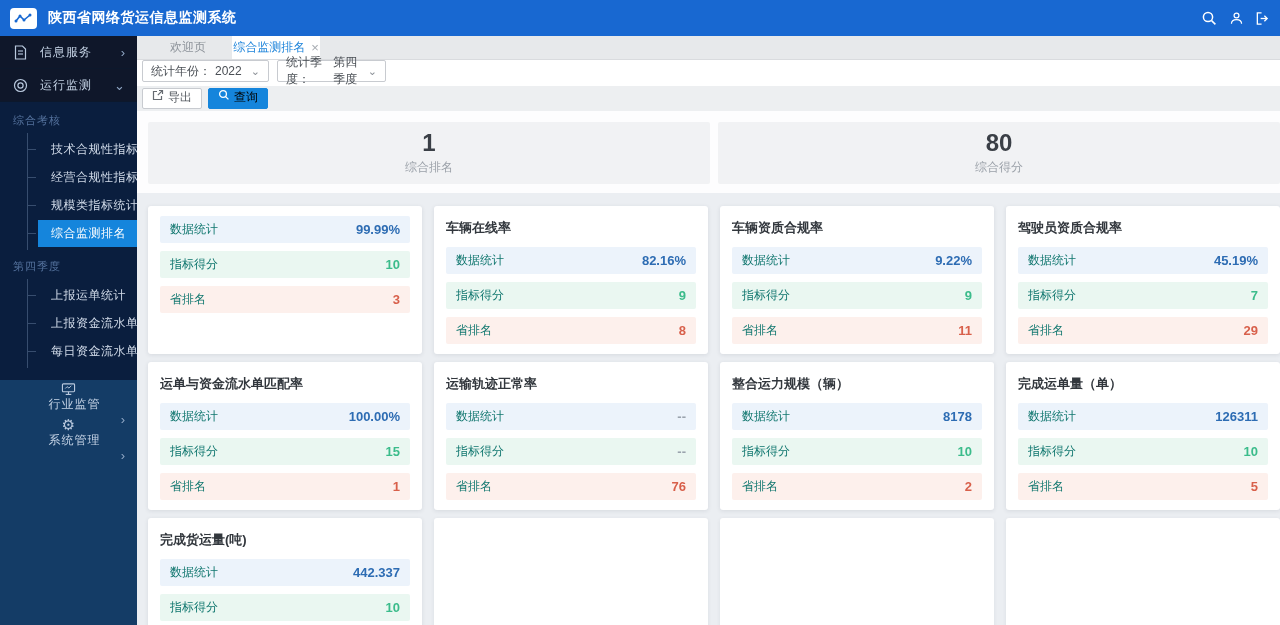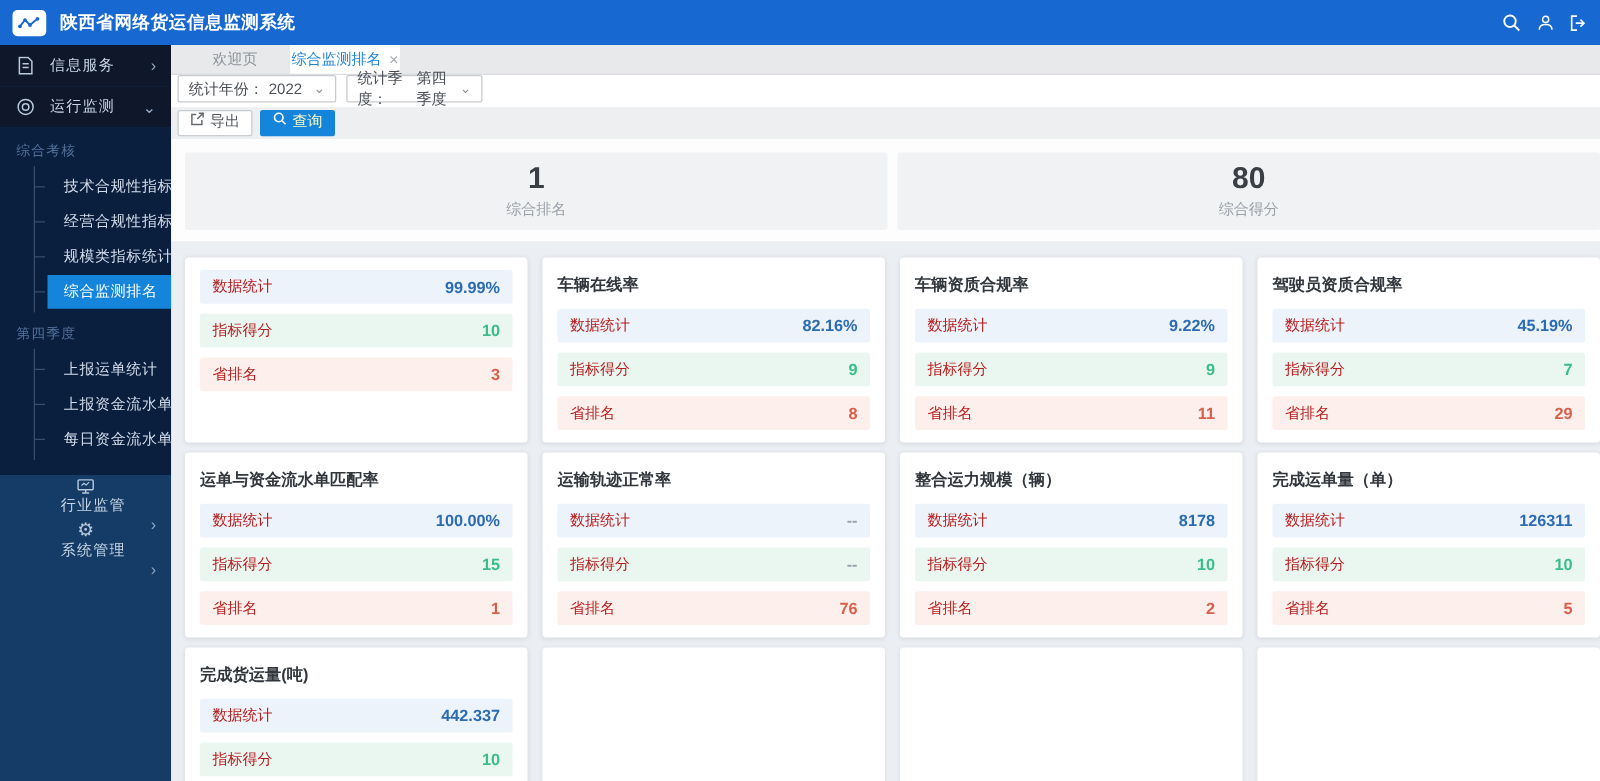--- a/index.html
+++ b/index.html
@@ -41,34 +41,34 @@
 
   .filterbar { height:26px; flex:none; background:#fff; display:flex; align-items:flex-start; padding-left:5px; gap:8px; }
   .select { height:22px; border:1px solid #c8cbd0; border-radius:2px; background:#fff; display:flex; align-items:center; padding:0 8px; font-size:12px; color:#4a4f55; cursor:pointer; }
   .select.year { width:127px; } .select.quarter { width:109px; }
   .select .val { margin-left:4px; }
   .select .caret { margin-left:auto; color:#8a8f96; font-size:11px; line-height:1; }
 
   .toolbar { height:25px; flex:none; background:#edeff1; display:flex; align-items:center; padding-left:5px; gap:6px; }
   .btn { height:21px; display:inline-flex; align-items:flex-start; gap:4px; font-size:12px; border-radius:2px; padding:0 9px; cursor:pointer; white-space:nowrap; }
   .btn-export { background:#fff; border:1px solid #c8cbd0; color:#555a60; }
-  .btn-query { background:var(--accent,#1585dc); color:#fef9c3; border:1px solid var(--accent,#1585dc); }
+  .btn-query { background:var(--accent,#1585dc); color:#000000; border:1px solid var(--accent,#1585dc); }
 
   .content { flex:1; min-height:0; overflow:hidden; }
   .summary-wrap { background:#fdfdfe; padding:11px 0 9px 11px; display:grid; grid-template-columns:1fr 1fr; gap:8px; }
   .summary-card { background:#f1f2f4; border-radius:2px; height:62px; display:flex; flex-direction:column; align-items:center; justify-content:center; }
   .summary-value { font-size:24px; font-weight:bold; color:#3a3f46; line-height:1.1; }
   .summary-label { font-size:12px; color:#9aa0a8; margin-top:3px; }
 
   .cards-grid { margin:13px 0 0 11px; display:grid; grid-template-columns:repeat(4,1fr); gap:8px 12px; }
   .card { background:#fff; border-radius:3px; box-shadow:0 1px 4px rgba(30,40,60,.10); padding:10px 12px; }
   .card-title { font-size:13px; font-weight:600; color:#32373d; margin:3px 0 10px; white-space:nowrap; }
   .stat-row { height:27px; border-radius:2px; display:flex; align-items:center; justify-content:space-between; padding:0 10px; font-size:12px; }
   .stat-row + .stat-row { margin-top:8px; }
-  .row-label { color:#b91c1c; }
+  .row-label { color:#0f766e; }
   .row-value { font-weight:bold; font-size:13px; }
   .row-stat { background:#ecf3fb; } .row-stat .row-value { color:var(--stat-blue,#2d6cb3); }
   .row-score { background:#eaf7f1; } .row-score .row-value { color:var(--score-green,#3bbc8b); }
   .row-rank { background:#fdf0ec; } .row-rank .row-value { color:var(--rank-red,#d8604b); }
   .row-value.muted { color:#9aa3ad; }
   .card.empty { box-shadow:0 1px 4px rgba(30,40,60,.07); }
 
   svg { display:block; }
 </style>
 </head>

